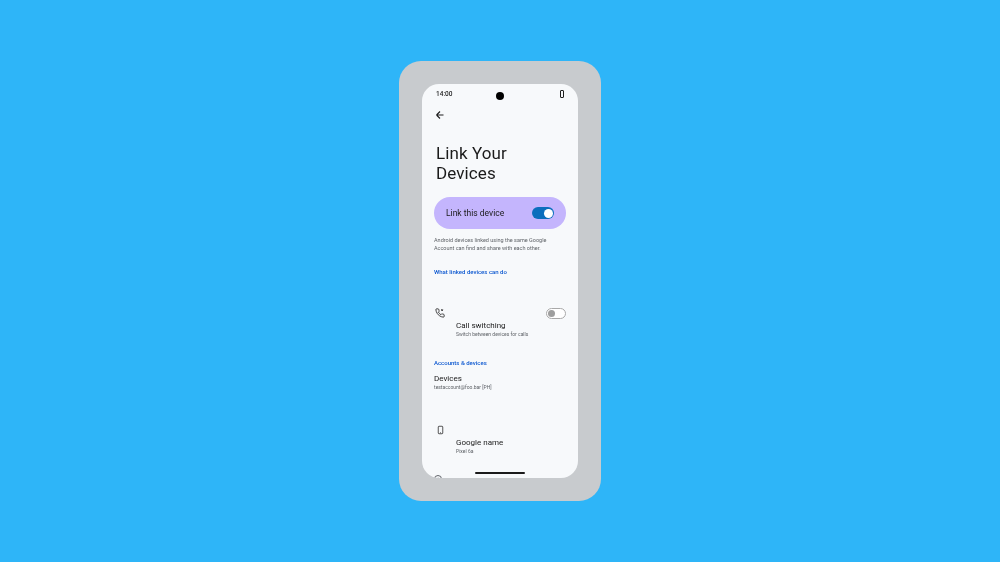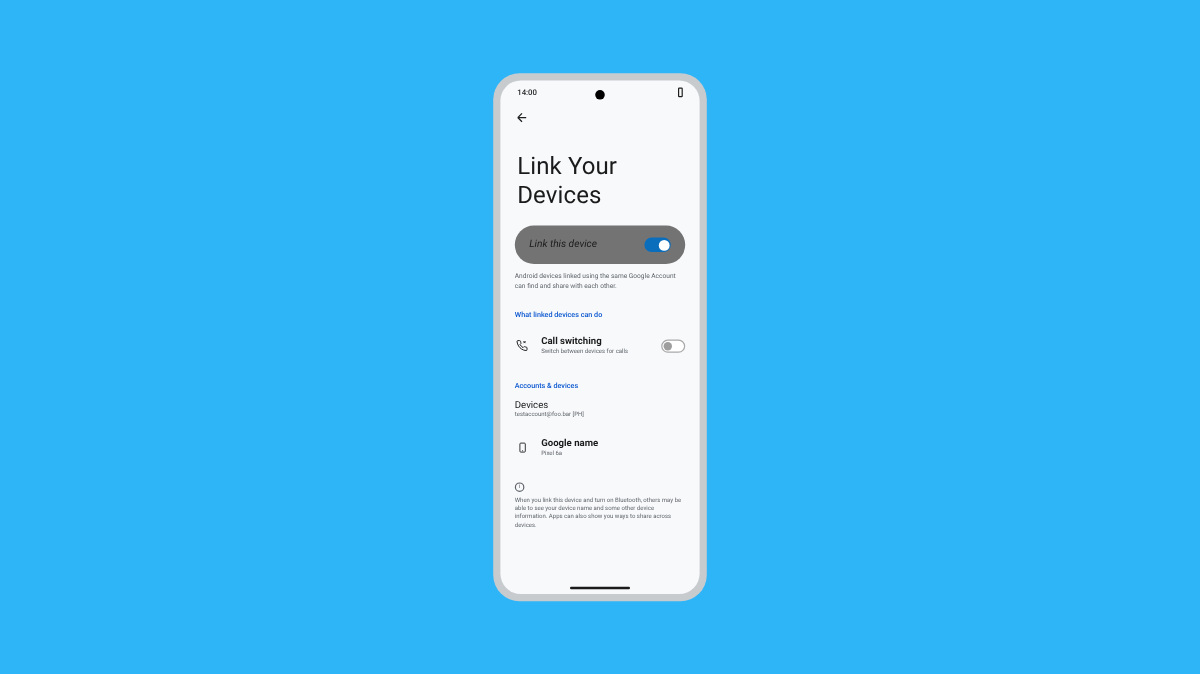--- a/index.html
+++ b/index.html
@@ -10,25 +10,25 @@
     body {
       width: 1000px;
       height: 562px;
       background: #2EB5F8;
       display: flex;
       align-items: center;
       justify-content: center;
       font-family: 'Roboto', 'Segoe UI', Arial, sans-serif;
     }
     .phone-frame {
-      width: 178px;
+      width: 202px;
       height: 440px;
       background: #C8CBCE;
       border-radius: 22px;
-      padding: 6px;
+      padding: 23px;
       position: relative;
     }
     .phone-screen {
       width: 100%;
       height: 100%;
       background: #F7F9FB;
       border-radius: 17px;
       overflow: hidden;
       position: relative;
     }
@@ -77,36 +77,35 @@
       padding: 4px 12px;
     }
     .back-arrow {
       font-size: 12px;
       color: #1F1F1F;
       cursor: pointer;
       display: inline-block;
     }
     .page-title {
       padding: 14px 14px 14px;
-      font-size: 20px;
+      font-size: 17px;
       font-weight: 400;
       color: #1B1B1B;
       letter-spacing: 0.1px;
     }
     .content {
       padding: 0 12px;
     }
     .link-card {
-      background: #737373;
+      background: #c4b5fd;
       border-radius: 18px;
       padding: 10px 12px;
       display: flex;
       justify-content: space-between;
       align-items: center;
-      font-style: italic;
     }
     .link-card-label {
       font-size: 8.5px;
       color: #1B1B1B;
       font-weight: 400;
     }
     .toggle-on {
       width: 22px;
       height: 12px;
       background: #0B6EBD;
@@ -150,21 +149,22 @@
       align-items: center;
       justify-content: center;
       flex-shrink: 0;
     }
     .setting-text {
       flex: 1;
     }
     .setting-title {
       font-size: 8px;
       color: #1B1B1B;
-      font-weight: 700;
+      font-weight: 400;
+      margin-top: 32px;
     }
     .setting-subtitle {
       font-size: 5px;
       color: #5F6368;
       margin-top: 1px;
     }
     .toggle-off {
       width: 20px;
       height: 11px;
       background: #fff;

